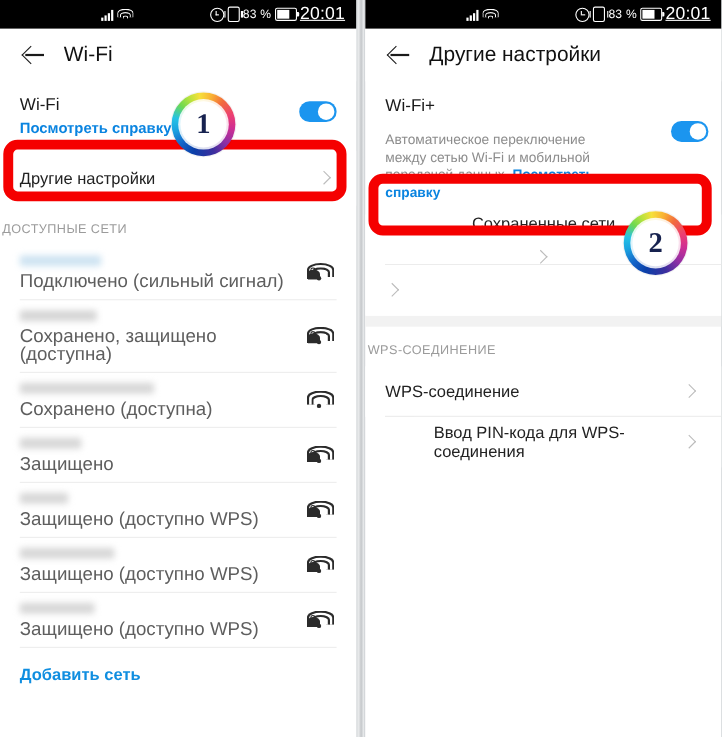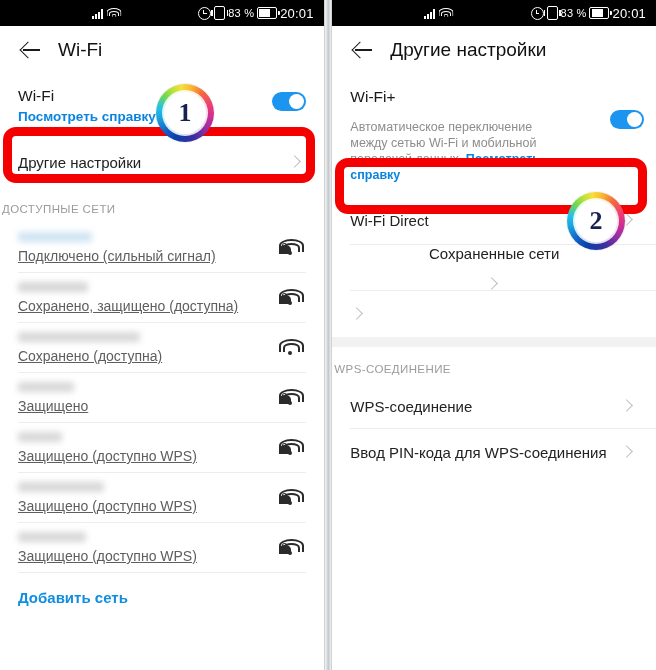--- a/index.html
+++ b/index.html
@@ -40,21 +40,21 @@
   .alarm:before{width:1.2px;height:4px;left:4px;top:2px;}
   .alarm:after{width:3px;height:1.2px;left:4.5px;top:5px;}
   .vibe{width:9px;height:12px;border:1.4px solid #fff;border-radius:2px;position:relative;}
   .vibe:before,.vibe:after{content:"";position:absolute;top:3px;width:1.3px;height:6px;background:#fff;}
   .vibe:before{left:-4px;}
   .vibe:after{right:-4px;}
   .pct{font-size:11px;letter-spacing:0.2px;}
   .batt{width:18px;height:10px;border:1.4px solid #fff;border-radius:2px;position:relative;}
   .batt:after{content:"";position:absolute;right:-3.5px;top:2.5px;width:2px;height:4px;background:#fff;border-radius:0 1px 1px 0;}
   .batt i{position:absolute;left:1.3px;top:1.3px;bottom:1.3px;width:11px;background:#fff;display:block;}
-  .clock{font-size:13px;letter-spacing:0.2px;}
+  .clock{font-size:16px;letter-spacing:0.2px;text-decoration:underline;}
 
   
   .appbar{height:48px;display:flex;align-items:center;padding:0 0 0 18px;background:#fff;}
   .back-arrow{width:26px;height:26px;position:relative;flex:none;}
   .back-arrow:before{
     content:"";position:absolute;left:4px;top:7px;width:11px;height:11px;
     border-left:1.6px solid #1a1a1a;border-bottom:1.6px solid #1a1a1a;
     transform:rotate(45deg);
   }
   .back-arrow:after{
@@ -100,21 +100,21 @@
 
   
   .net{
     position:relative;padding:9px 18px 9px 18px;display:flex;align-items:center;justify-content:space-between;
   }
   .net .divider{position:absolute;left:18px;right:18px;bottom:0;height:1px;background:#ededed;}
   .ssid-blur{
     height:10px;border-radius:2px;margin-bottom:6px;
     filter:blur(3px);
   }
-  .net-status{font-size:14px;color:#5e5e5e;line-height:16px;text-decoration:underline;}
+  .net-status{font-size:17px;color:#5e5e5e;line-height:16px;}
   .wifi-ic{position:relative;width:26px;height:20px;flex:none;margin-right:2px;}
   .wifi-ic span{position:absolute;left:1px;border:2px solid #2b2b2b;border-bottom:none;border-radius:50% 50% 0 0;}
   .wifi-ic span.a{width:21px;height:11px;top:1px;}
   .wifi-ic span.b{width:13px;height:7px;top:5px;left:5px;}
   .wifi-ic i{position:absolute;left:10px;top:13px;width:4px;height:4px;border-radius:50%;background:#2b2b2b;}
   .lock{position:absolute;right:-1px;top:7px;width:8px;height:7px;background:#2b2b2b;border-radius:1px;}
   .lock:before{content:"";position:absolute;left:1.6px;top:-4px;width:3px;height:4px;border:1.4px solid #2b2b2b;border-bottom:none;border-radius:3px 3px 0 0;}
   .addnet{padding:16px 18px;font-size:15px;color:#108ee0;font-weight:bold;}
 
   
@@ -334,25 +334,20 @@
     <div class="wifiplus">
       <div>
         <div class="wp-title">Wi-Fi+</div>
         <div class="wp-desc"><span>Автоматическое переключение между сетью Wi-Fi и мобильной передачей данных. </span><b>Посмотреть справку</b></div>
       </div>
       <div class="toggle" style="margin-top:24px;">
           <i></i>
         </div>
     </div>
 
-    <div class="row" style="min-height:50px;">
-      <div class="row-label">Wi-Fi Direct</div>
-      <div class="chev"></div>
-      <div class="divider"></div>
-    </div>
 
     <div class="row" style="min-height:46px;flex-direction:column;">
       <div class="row-label">Сохраненные сети</div>
       <div class="chev"></div>
       <div class="divider"></div>
     </div>
 
     <div class="row" style="min-height:46px;">
       <div class="chev"></div>
     </div>
@@ -360,21 +355,21 @@
     <div class="band"></div>
 
     <div class="section-head">WPS-СОЕДИНЕНИЕ</div>
 
     <div class="row" style="min-height:46px;">
       <div class="row-label">WPS-соединение</div>
       <div class="chev"></div>
       <div class="divider"></div>
     </div>
 
-    <div class="row" style="min-height:46px;">
+    <div class="row" style="min-height:46px;margin-left:44px;">
       <div class="row-label">Ввод PIN-кода для WPS-соединения</div>
       <div class="chev"></div>
     </div>
 
     <div class="redbox" style="left:3px;top:158px;width:312px;height:56px;"></div>
   </div>
 
   <div class="badge" style="left:156px;top:84px;">
     <span>1</span>
   </div>

